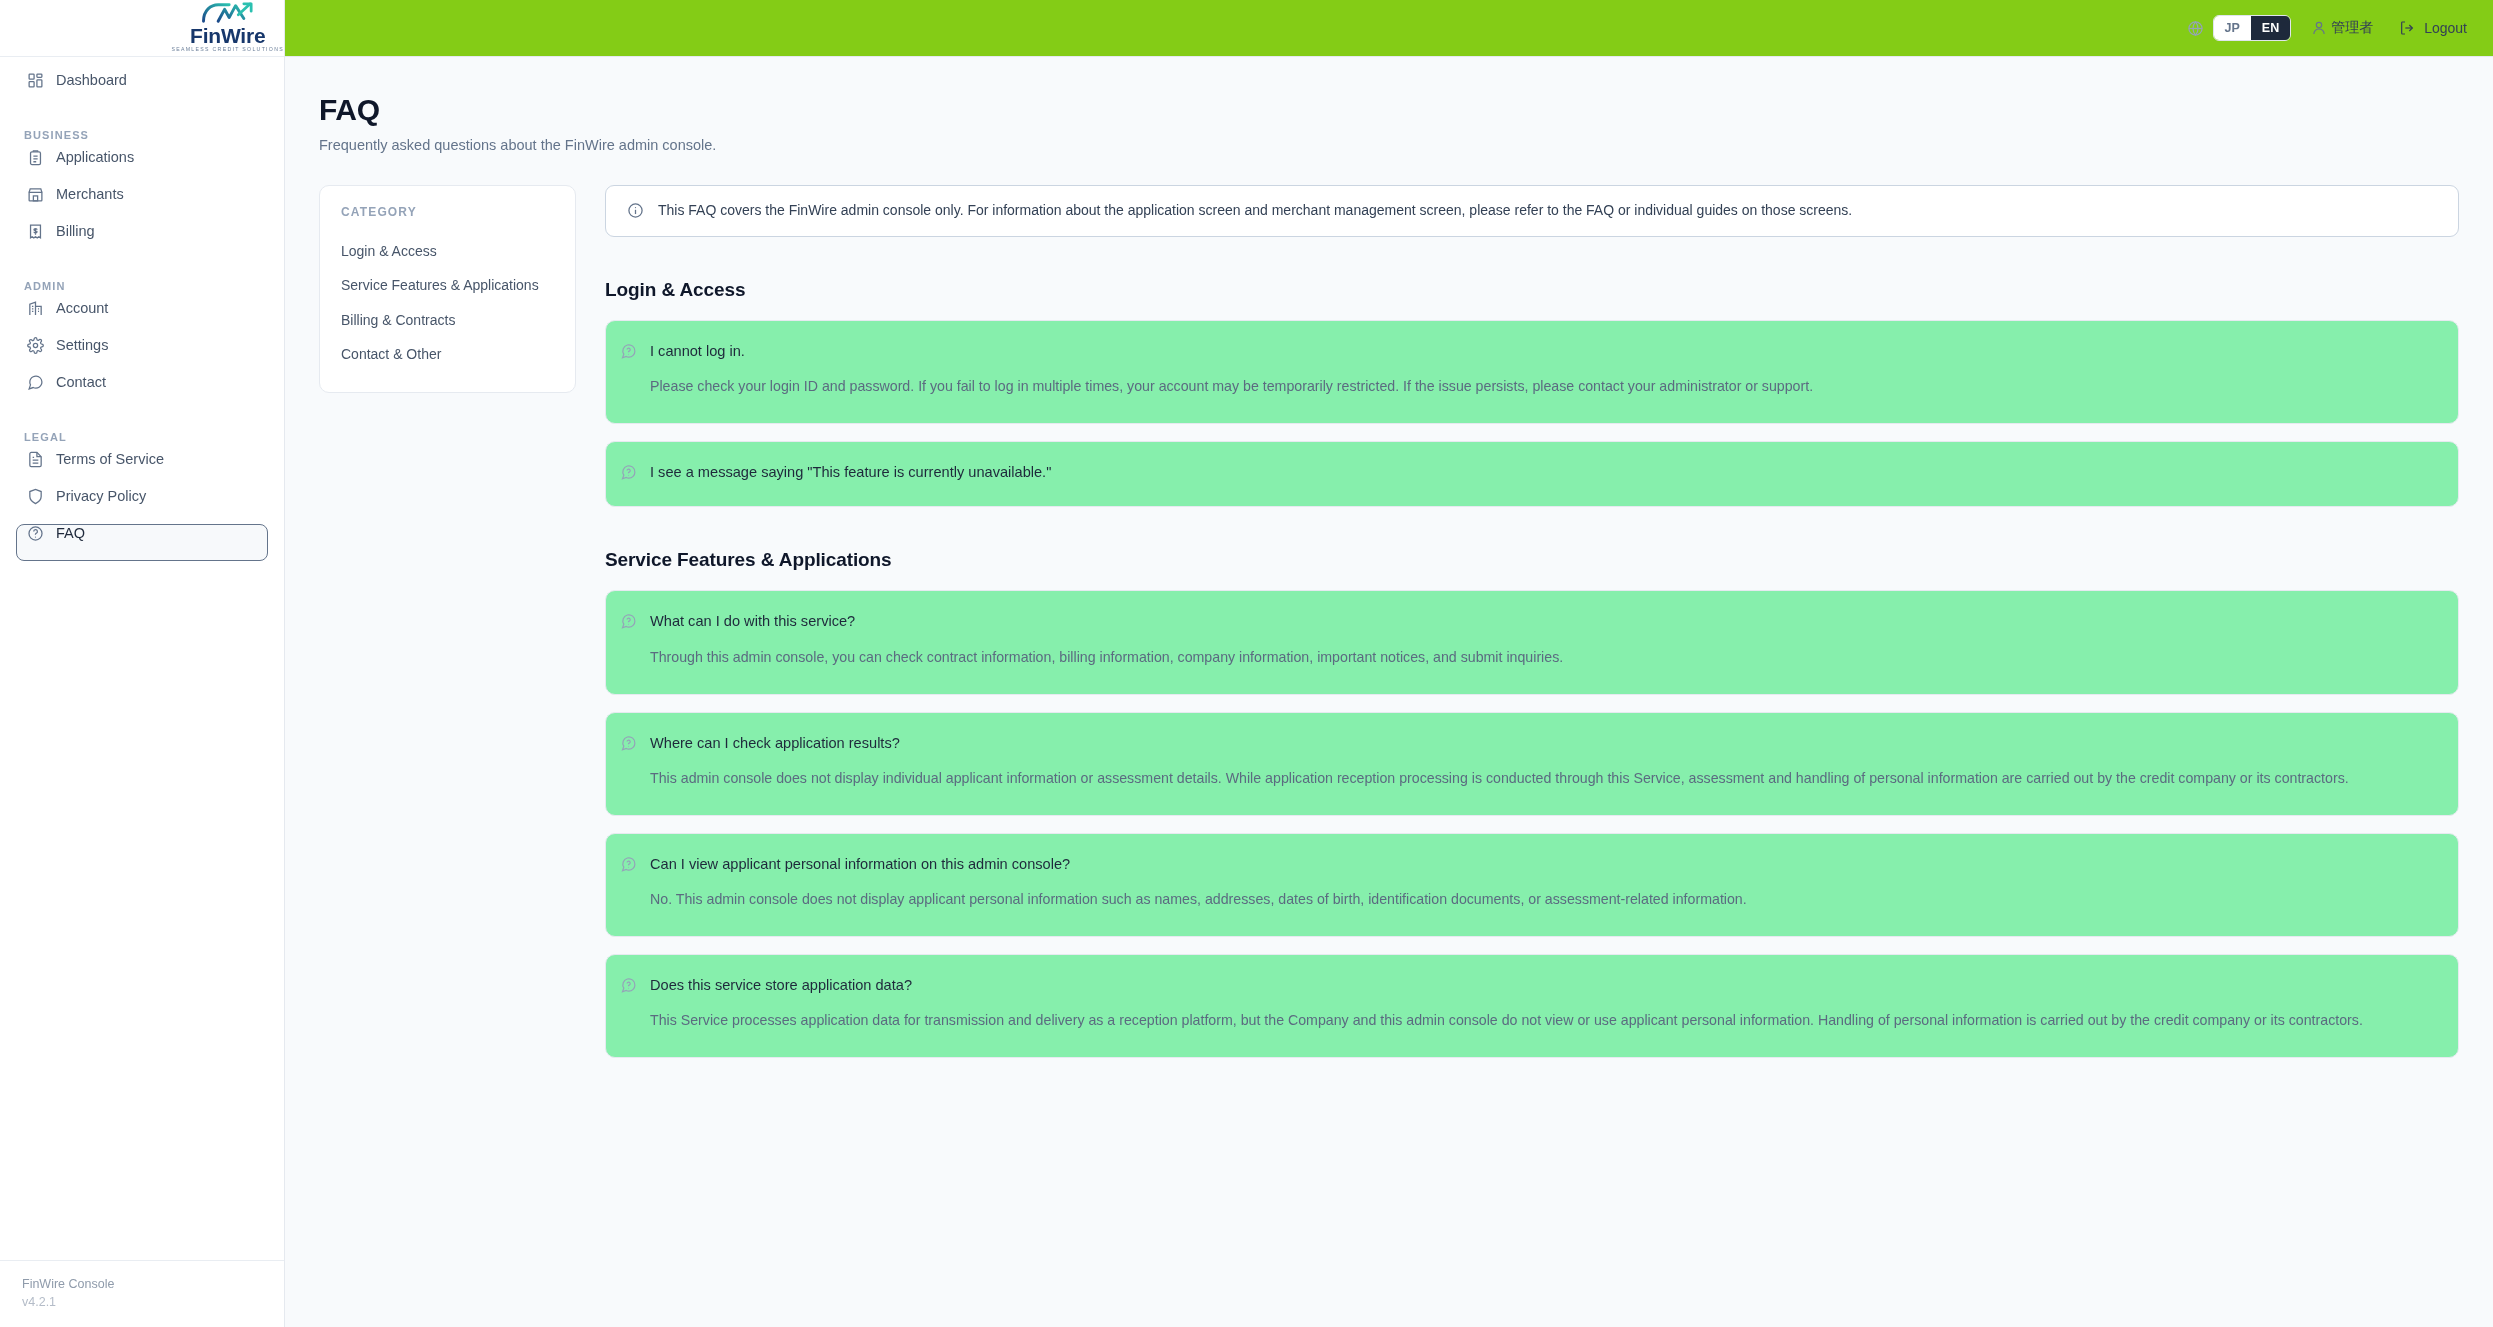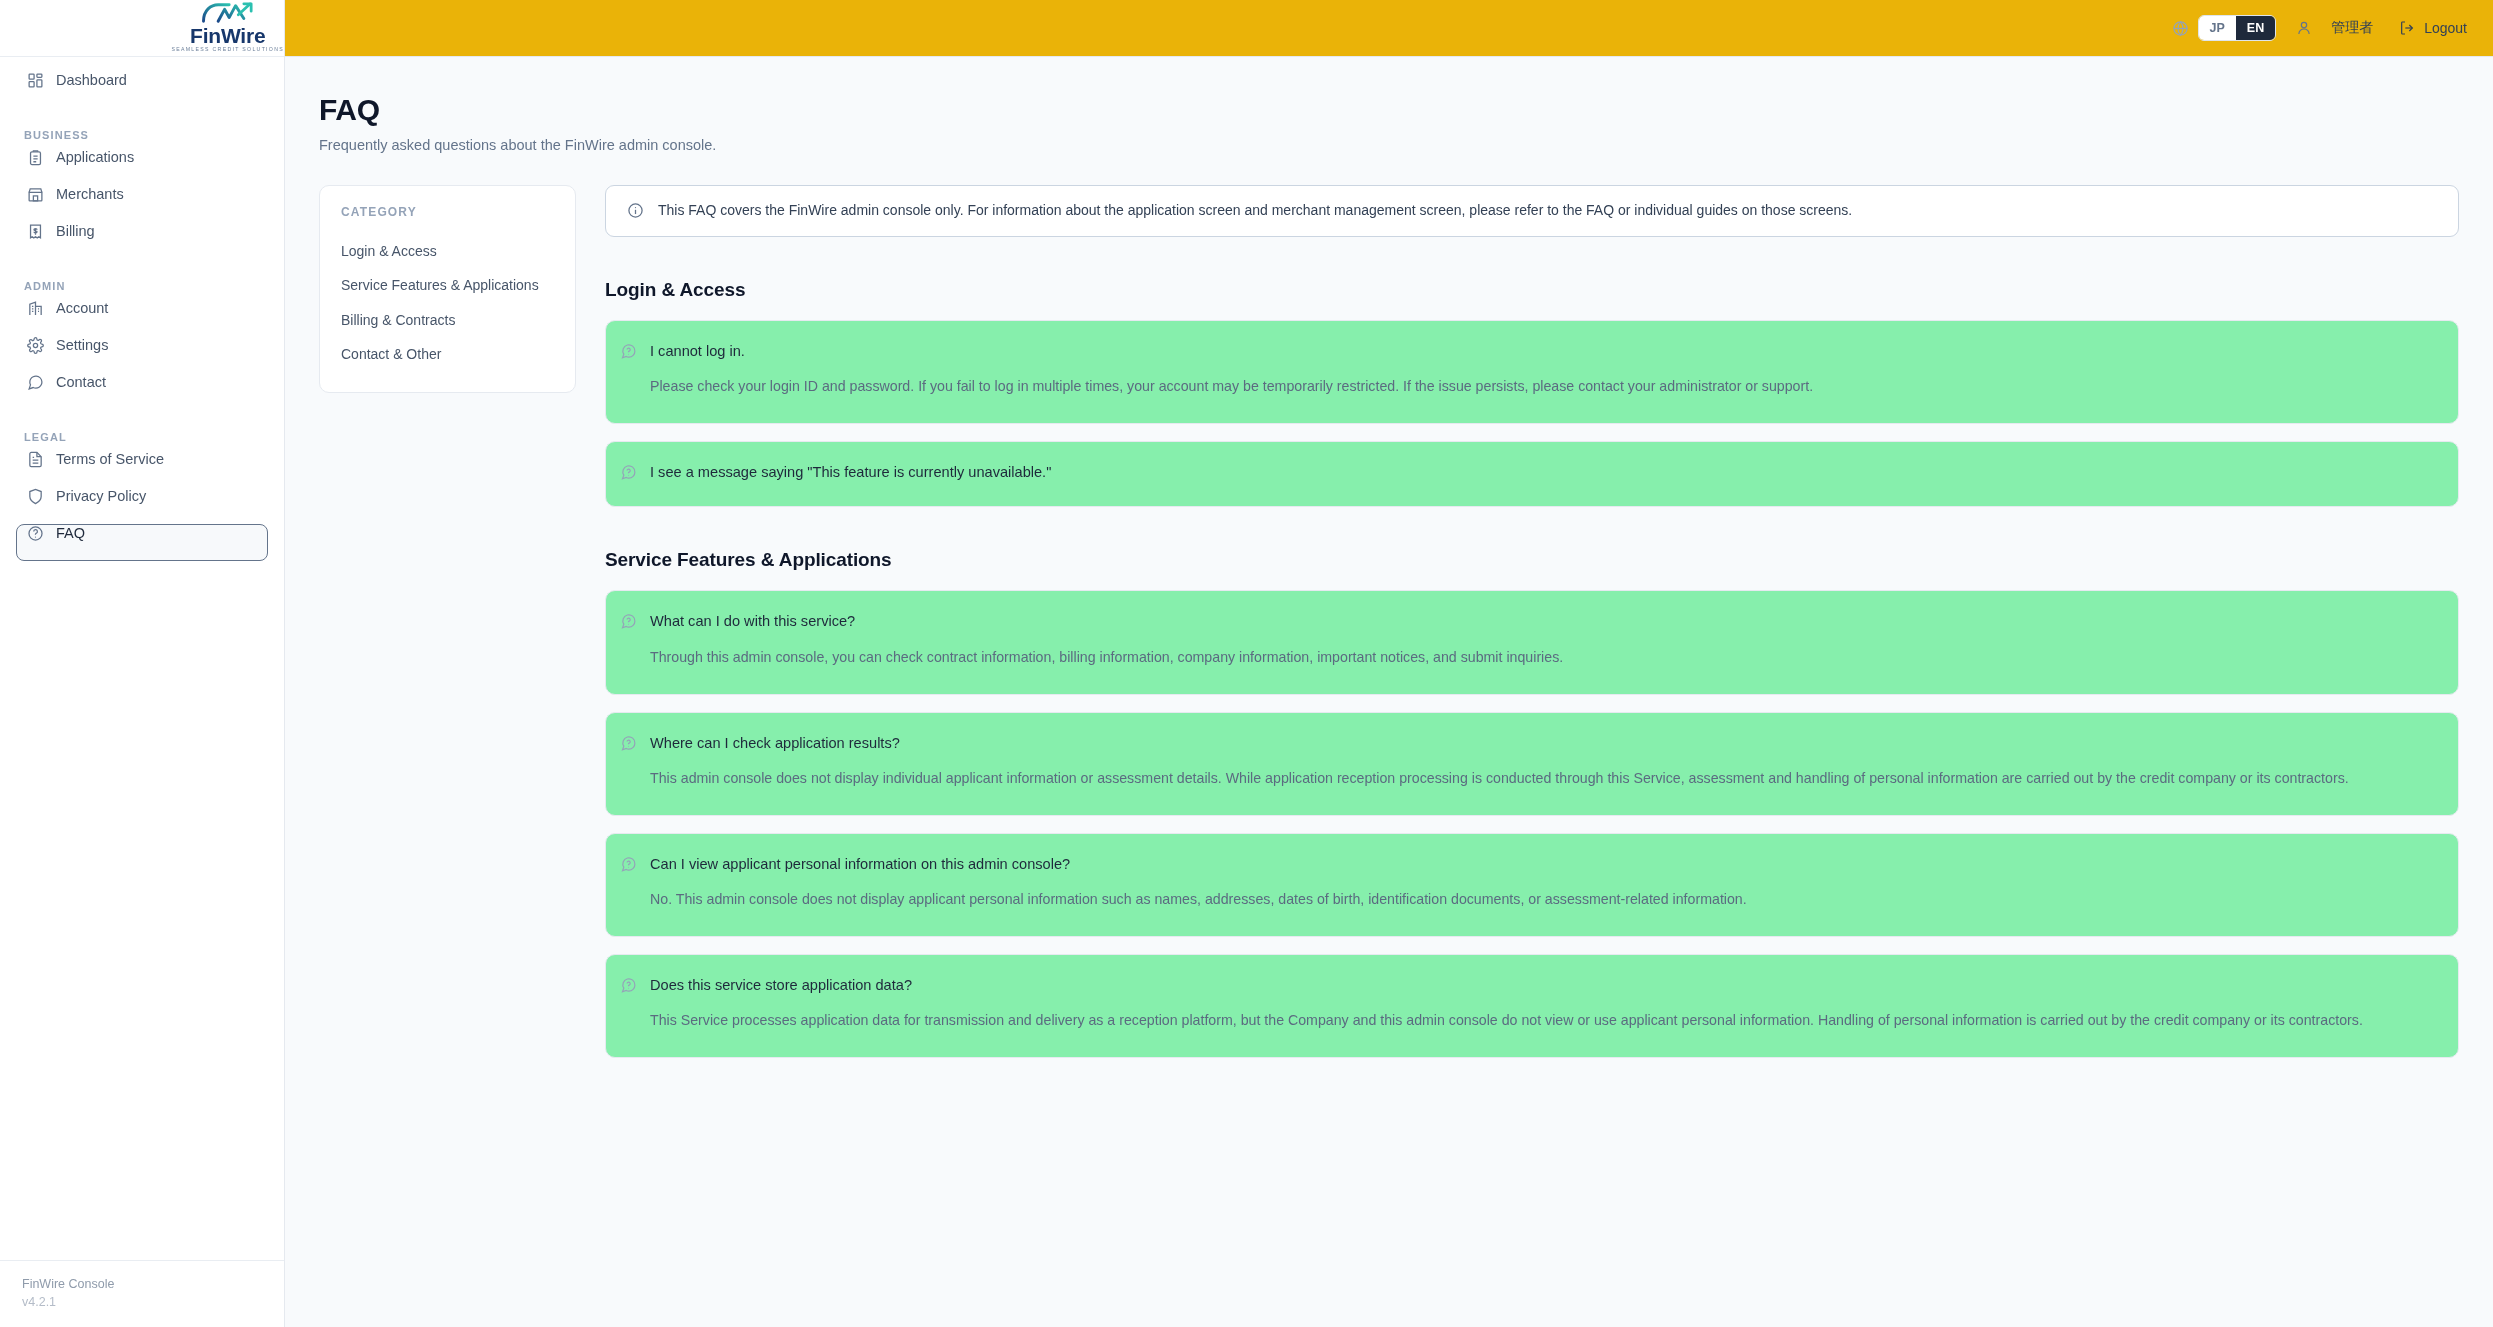--- a/index.html
+++ b/index.html
@@ -83,21 +83,21 @@
     line-height: 1.45;
   }
   .footer-name { font-size: 12.5px; color: #8f9bab; }
   .footer-ver  { font-size: 12.5px; color: #b4bcc8; }
 
   
   .main { flex: 1; display: flex; flex-direction: column; min-width: 0; }
 
   .topbar {
     height: 57px;
-    background: #eab308;
+    background: #84cc16;
     border-bottom: 1px solid #e5e9ef;
     display: flex;
     align-items: center;
     justify-content: flex-end;
     padding-right: 26px;
     gap: 20px;
   }
   .lang-group { display: flex; align-items: center; gap: 9px; }
   .globe { width: 17px; height: 17px; color: #94a3b8; display: block; }
   .lang-toggle {
@@ -112,21 +112,21 @@
     font-weight: 600;
     padding: 0 11px;
     display: flex;
     align-items: center;
     color: #64748b;
     background: #fff;
     cursor: pointer;
   }
   .lang-btn.active { background: #1e293b; color: #ffffff; }
 
-  .user-group { display: flex; align-items: center; gap: 19px; cursor: default; }
+  .user-group { display: flex; align-items: center; gap: 4px; cursor: default; }
   .user-group .uico { width: 16px; height: 16px; color: #64748b; display: block; }
   .user-name { font-size: 14px; color: #334155; }
 
   .logout { display: flex; align-items: center; gap: 9px; cursor: pointer; margin-left: 6px; }
   .logout .lico { width: 16px; height: 16px; color: #334155; display: block; }
   .logout-label { font-size: 14px; color: #334155; }
 
   .content { flex: 1; padding: 36px 34px 0 34px; overflow: hidden; }
 
   .page-title {

